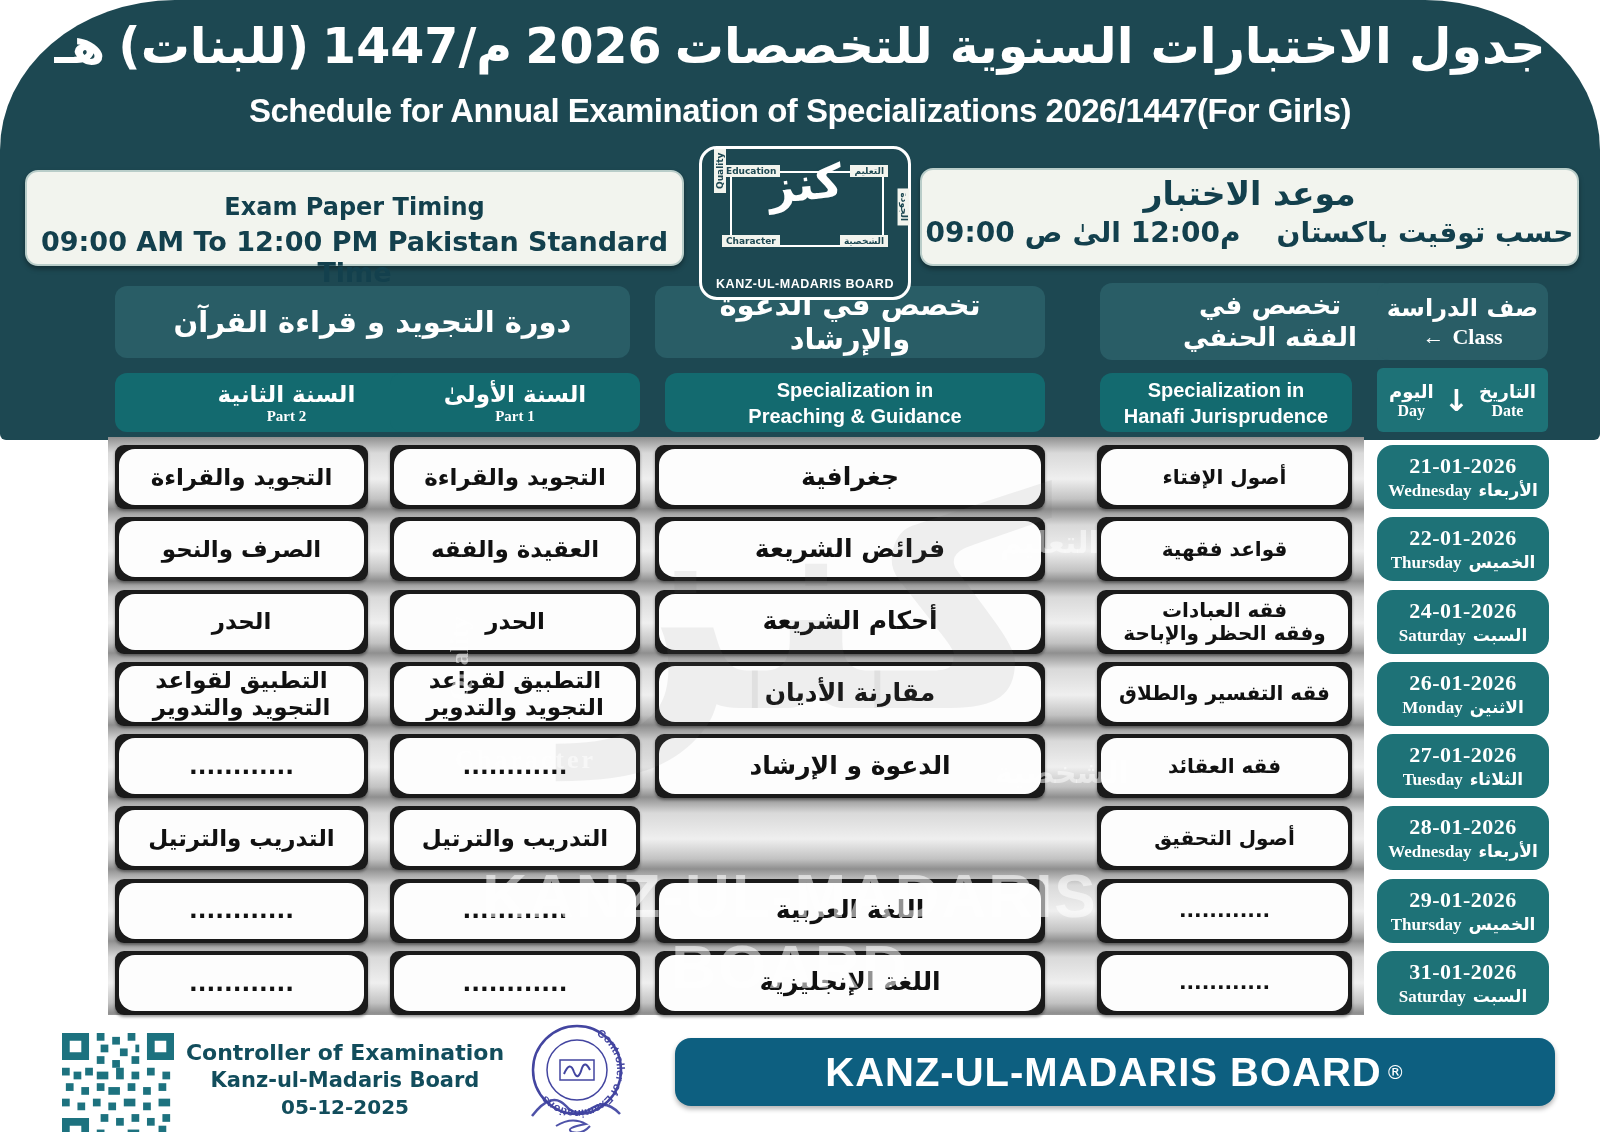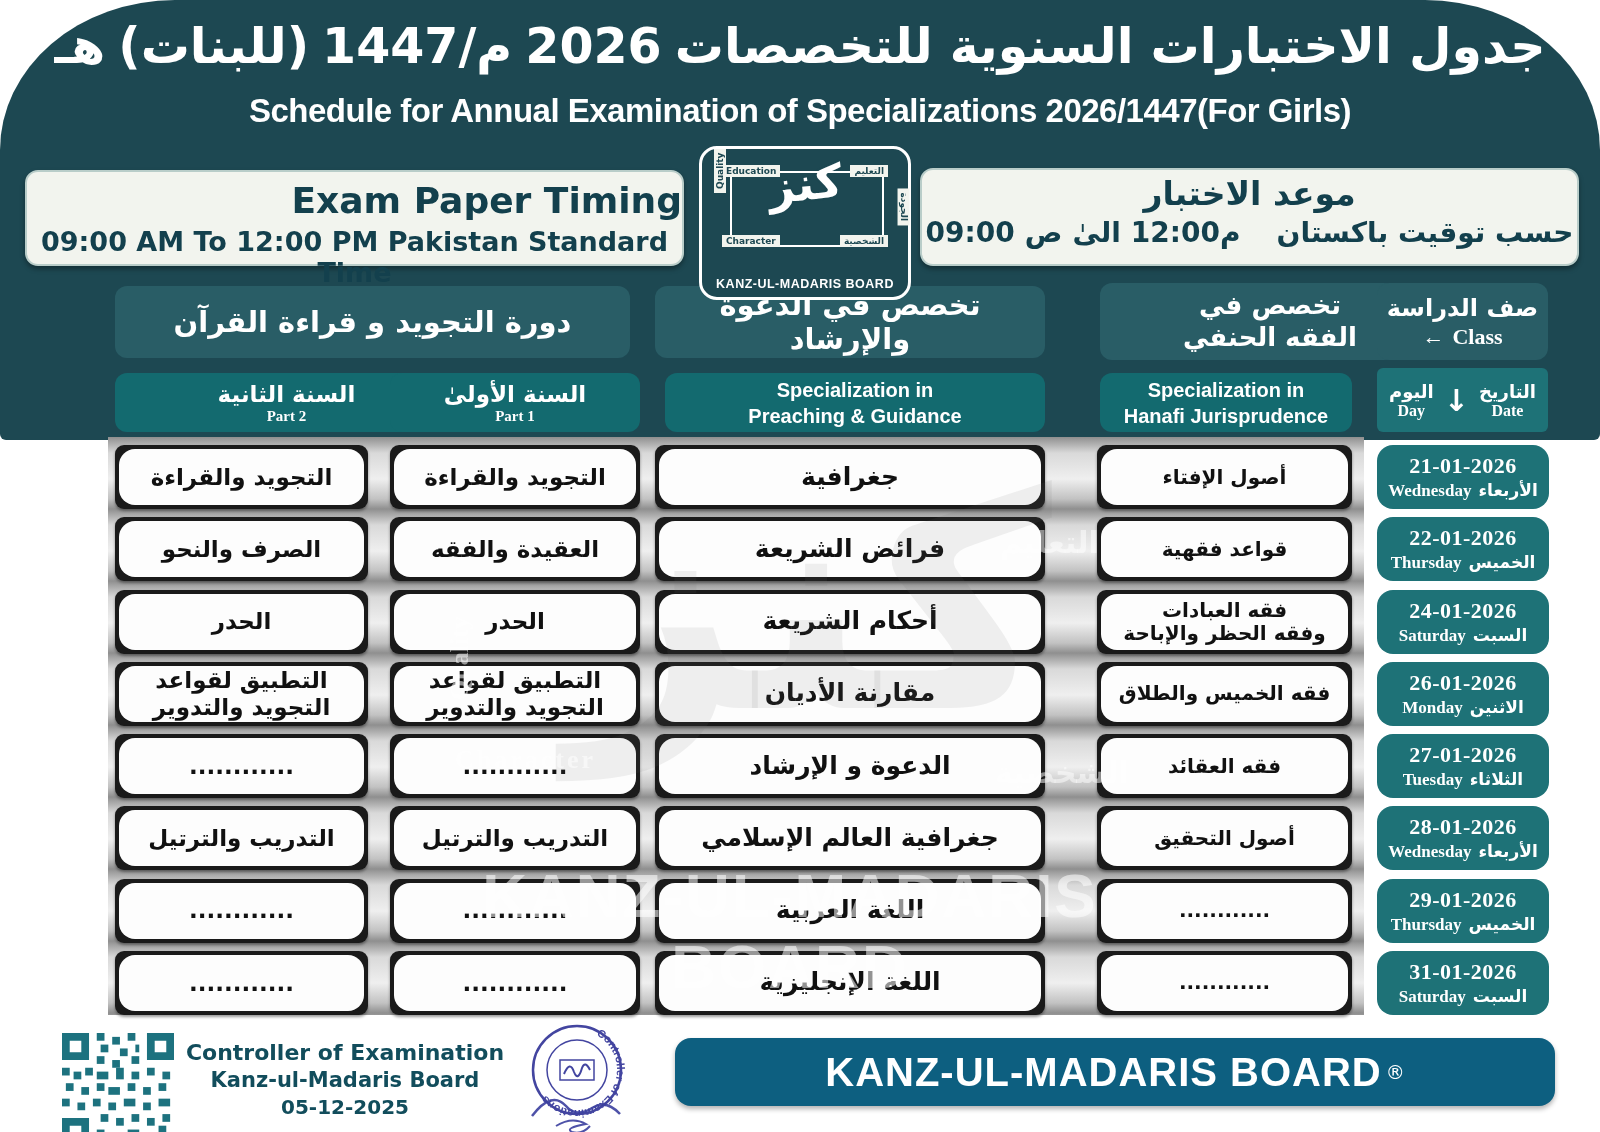--- a/index.html
+++ b/index.html
@@ -10,21 +10,21 @@
   .arch{left:0;top:0;width:1600px;height:440px;background:#1d4852;
         border-radius:175px 175px 6px 6px / 150px 150px 6px 6px;}
   .title-ar{left:0;top:18px;width:1600px;display:flex;justify-content:center;align-items:baseline;
             gap:13px;color:#fff;font-weight:bold;font-size:49px;}
   .title-en{left:0;top:92px;width:1600px;text-align:center;color:#fff;font-weight:bold;
             font-size:33px;letter-spacing:-0.5px;font-family:"Liberation Sans",sans-serif;}
   
   .tbox{background:#f2f4ee;border:2px solid #b9cdc9;border-radius:13px;
         box-shadow:0 3px 5px rgba(0,0,0,.35);color:#13404d;text-align:center;}
   .tbox-en{left:25px;top:170px;width:655px;height:92px;}
-  .tbox-en .l1{font-size:36px;font-weight:bold;margin-top:8px;text-align:right;}
+  .tbox-en .l1{font-size:24px;font-weight:bold;margin-top:21px;}
   .tbox-en .l2{font-size:27px;font-weight:bold;margin-top:5px;}
   .tbox-ar{left:920px;top:168px;width:655px;height:94px;}
   .tbox-ar .l1{font-size:33px;font-weight:bold;margin-top:4px;}
   .tbox-ar .l2{display:flex;justify-content:center;align-items:baseline;gap:10px;
                font-size:28px;font-weight:bold;margin-top:3px;}
   .tbox-ar .l2 .wide{margin-left:26px;}
   
   .logo{left:699px;top:146px;width:206px;height:148px;background:#1d4852;
         border:3px solid #fff;border-radius:18px;z-index:5;color:#fff;}
   .logo .frame{position:absolute;left:28px;top:22px;width:150px;height:72px;border:2px solid #fff;}
@@ -275,21 +275,21 @@
       <div class="cell c-part2">
         <div class="pill" dir="rtl">التطبيق لقواعد التجويد والتدوير</div>
       </div>
       <div class="cell c-part1">
         <div class="pill" dir="rtl">التطبيق لقواعد التجويد والتدوير</div>
       </div>
       <div class="cell c-preach">
         <div class="pill" dir="rtl">مقارنة الأديان</div>
       </div>
       <div class="cell c-hanafi">
-        <div class="pill" dir="rtl">فقه الخميس والطلاق</div>
+        <div class="pill" dir="rtl">فقه التفسير والطلاق</div>
       </div>
       <div class="datebox">
         <div class="d1">26-01-2026</div>
         <div class="d2">
           <span class="en">Monday</span>
           <span class="ar" dir="rtl">الاثنين</span>
         </div>
       </div>
     </div>
 
@@ -314,23 +314,20 @@
         </div>
       </div>
     </div>
 
     <div class="trow" style="top: 367.25px;">
       <div class="cell c-part2">
         <div class="pill" dir="rtl">التدريب والترتيل</div>
       </div>
       <div class="cell c-part1">
         <div class="pill" dir="rtl">التدريب والترتيل</div>
-      </div>
-      <div class="cell c-preach">
-        <div class="pill" dir="rtl">جغرافية العالم الإسلامي</div>
       </div>
       <div class="cell c-hanafi">
         <div class="pill" dir="rtl">أصول التحقيق</div>
       </div>
       <div class="datebox">
         <div class="d1">28-01-2026</div>
         <div class="d2">
           <span class="en">Wednesday</span>
           <span class="ar" dir="rtl">الأربعاء</span>
         </div>

